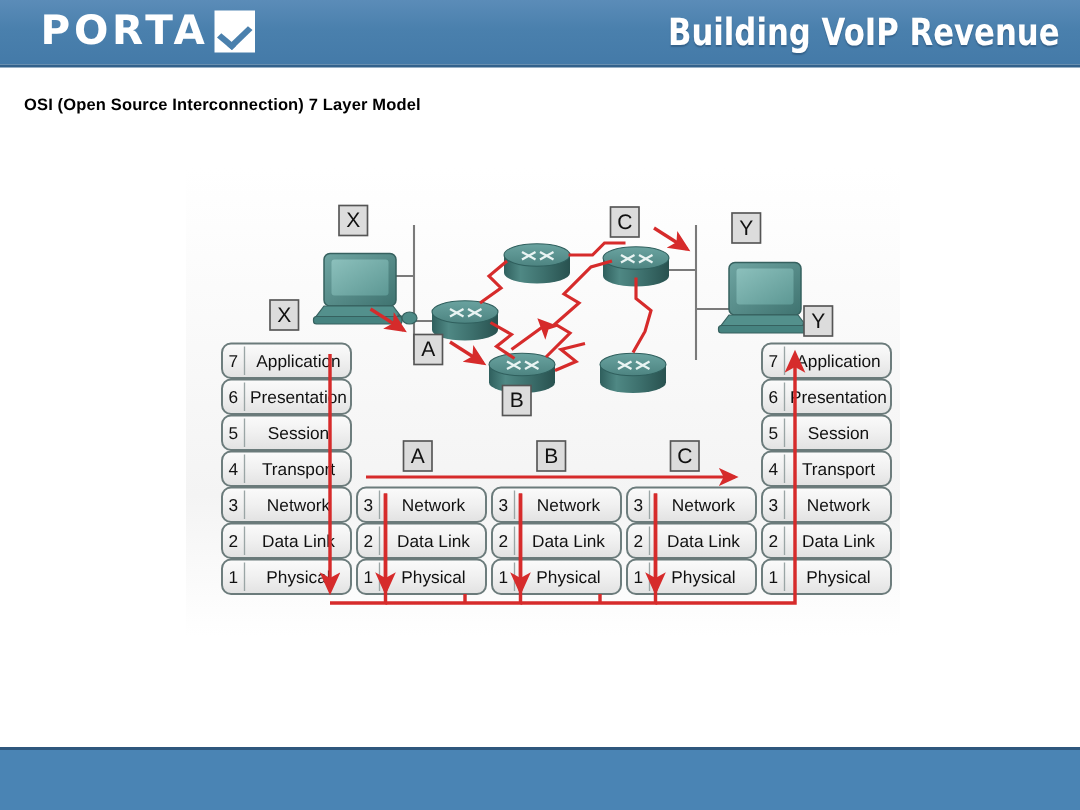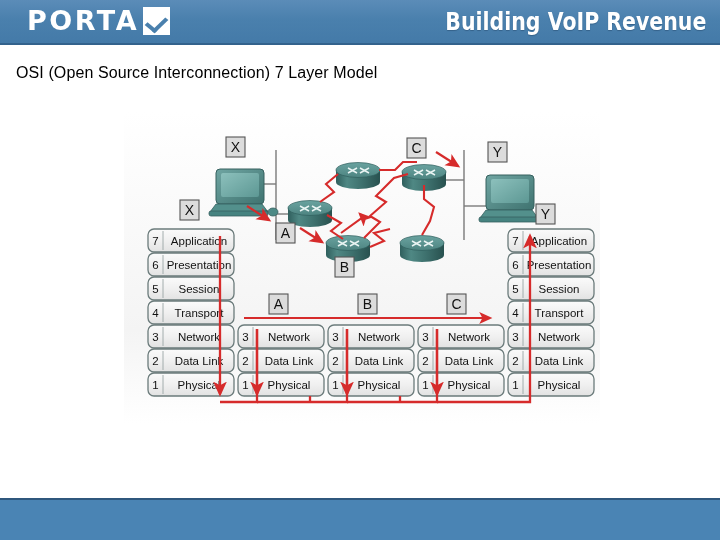--- a/index.html
+++ b/index.html
@@ -80,22 +80,22 @@
     white-space: nowrap;
     text-shadow: 0 1px 1px rgba(20,50,80,0.35);
   }
 
   
   .slide-title {
     position: absolute;
     left: 16px;
     top: 64px;
     font-family: "Liberation Sans", sans-serif;
-    font-weight: normal;
-    font-size: 16px;
+    font-weight: bold;
+    font-size: 11px;
     color: #000000;
     letter-spacing: 0.1px;
     white-space: nowrap;
   }
 
   
   .diagram {
     position: absolute;
     left: 124px;
     top: 112px;

